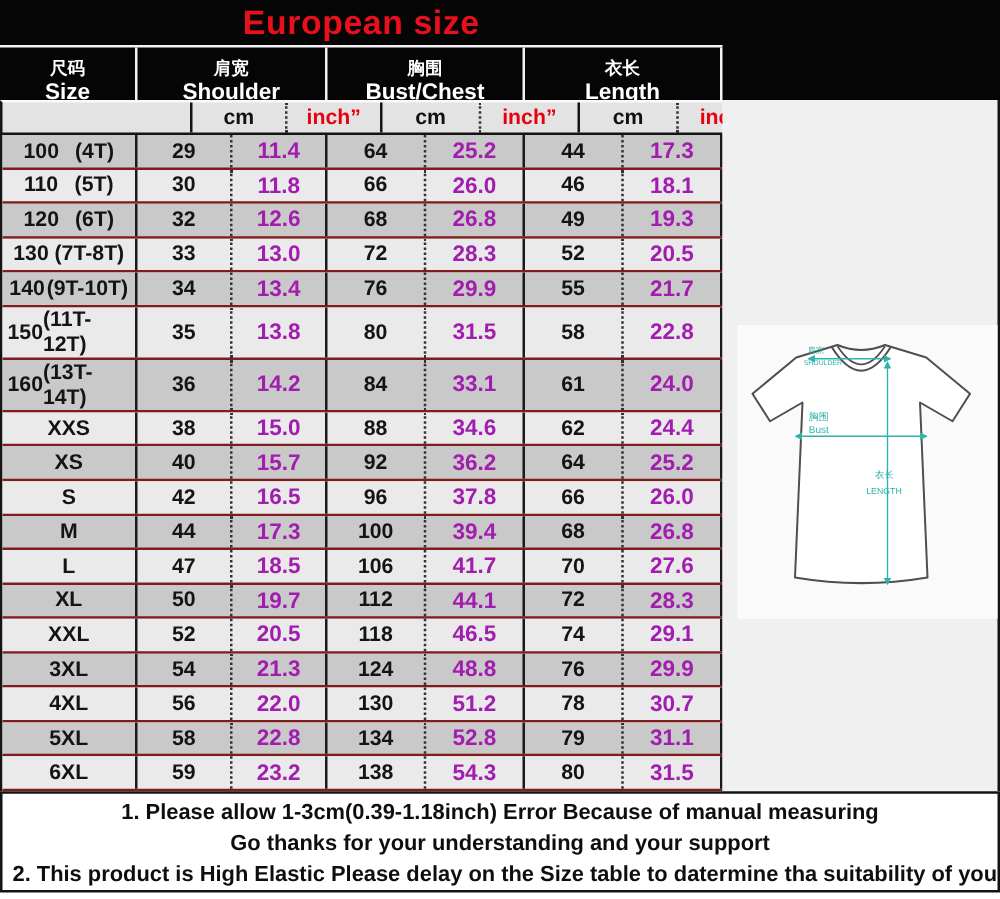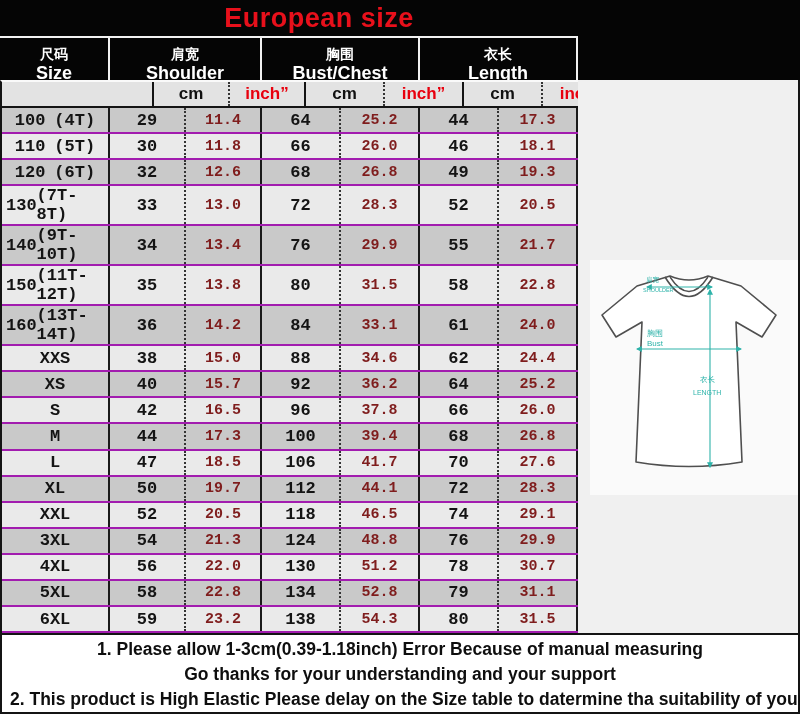--- a/index.html
+++ b/index.html
@@ -2,21 +2,21 @@
 <html><head>
 <meta charset="utf-8">
 <style>
   * { margin:0; padding:0; box-sizing:border-box; }
   body { background:#ffffff; font-family:"Liberation Sans","DejaVu Sans",sans-serif; }
   #stage { position:relative; width:800px; height:719px; background:#ffffff; overflow:hidden; }
 
   
   .black-band { position:absolute; left:0; top:0; width:800px; height:80px; background:#050505; }
   .title { position:absolute; left:0; top:0; width:578px; height:36px; line-height:37px;
-           text-align:center; color:#e8101b; font-size:27px; font-weight:bold; letter-spacing:0.5px;margin-left:30px; }
+           text-align:center; color:#e8101b; font-size:27px; font-weight:bold; letter-spacing:0.5px; }
 
   
   .thead { position:absolute; left:0; top:36px; width:578px; height:56px;
            display:grid; grid-template-columns:110px 152px 158px 158px;
            border-top:2px solid #f2f2f2; }
   .th { display:flex; flex-direction:column; align-items:center; justify-content:center;
         color:#ffffff; border-right:2px solid #f2f2f2; }
   .th .zh { font-size:14px; line-height:16px; font-weight:bold; }
   .th .en { font-size:18px; line-height:23px; font-weight:bold; }
 
@@ -26,27 +26,27 @@
              border-left:2px solid #141414; border-top:2px solid #fafafa; border-bottom:2px solid #141414;padding-left:44px; }
   .sh { display:flex; align-items:center; justify-content:center; font-weight:bold; font-size:17px;
         border-right:2px solid #141414; color:#111111; }
   .sh.dotted { border-right:2px dotted #333333; }
   .sh.red { color:#e8000e; }
 
   
   .tbody { position:absolute; left:0; top:108px; width:578px; height:525px;
            display:flex; flex-direction:column; border-left:2px solid #141414; }
   .tr { flex:1; display:grid; grid-template-columns:108px 76px 76px 79px 79px 79px 79px;
-        border-bottom:2px solid #a21caf;font-family:Liberation Mono, monospace; }
+        border-bottom:2px solid #7f1d1d; }
   .tr:nth-child(odd)  { background:#c9c9c9; }
   .tr:nth-child(even) { background:#eaeaea; }
   .td { display:flex; align-items:center; justify-content:center;
         border-right:2px solid #1a1a1a; font-weight:bold; font-size:17px; color:#141414; }
   .td.dotted { border-right:2px dotted #333333; }
-  .td.red { color:#7f1d1d; font-size:15px; }
+  .td.red { color:#a21caf; font-size:18px; }
   .td.size-cell { justify-content:space-evenly; padding:0 4px; font-size:17px; }
   .td.size-cell span:empty { display:none; }
 
   
   .side-panel { position:absolute; left:578px; top:80px; width:222px; height:553px;
                 background:#f0f0f0; border-right:2px solid #141414; }
   .shirt-panel { position:absolute; left:12px; top:180px; width:208px; height:235px; background:#fafafa; }
 
   
   .notes { position:absolute; left:0; top:633px; width:800px; height:81px; background:#ffffff;

